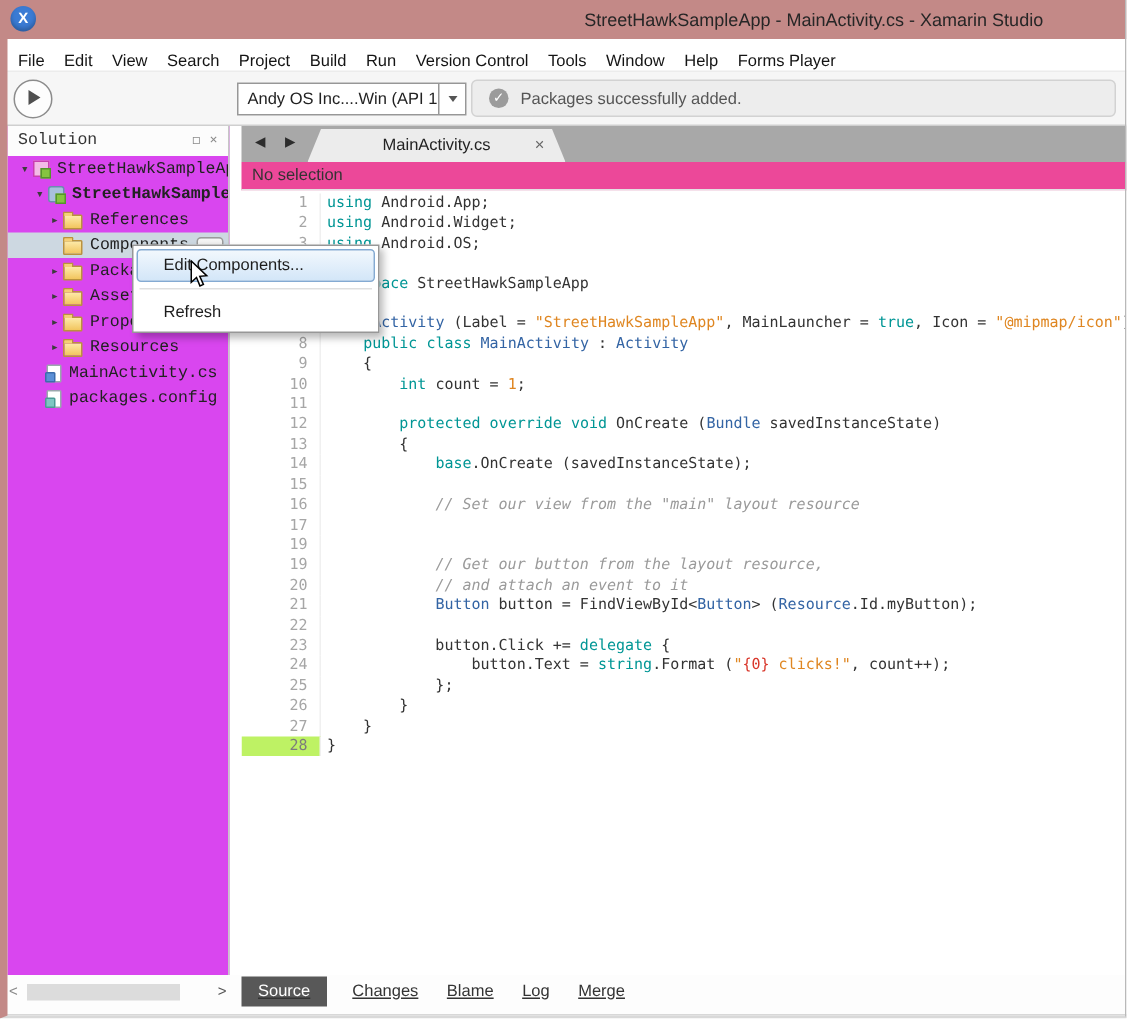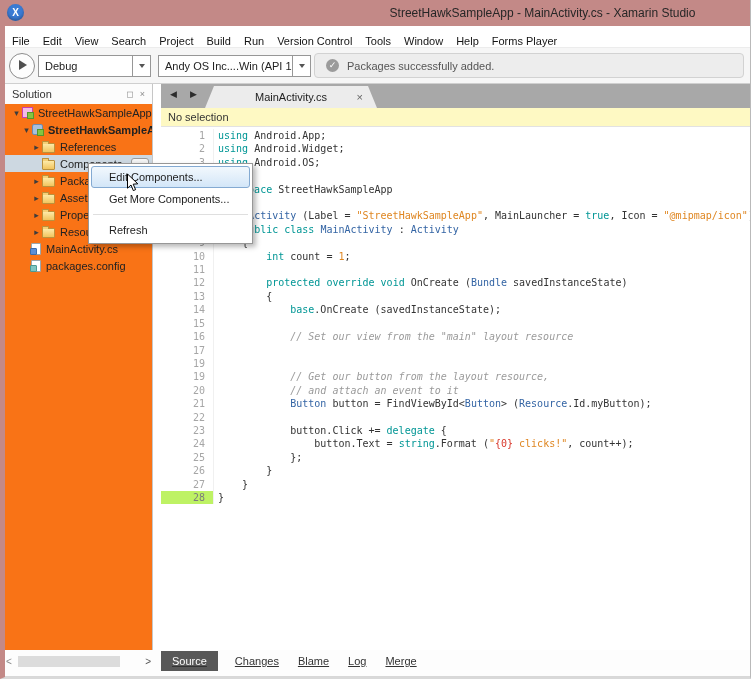--- a/index.html
+++ b/index.html
@@ -35,22 +35,22 @@
   .cval{flex:1;padding-left:6px;white-space:nowrap;overflow:hidden;}
   .cbtn{width:17px;align-self:stretch;border-left:1px solid #979797;display:flex;align-items:center;justify-content:center;}
   .chev{width:0;height:0;border-left:3.5px solid transparent;border-right:3.5px solid transparent;border-top:4px solid #555;}
   #statuspill{position:absolute;left:314px;top:5px;width:430px;height:25px;background:#ededed;
     border:1px solid #d2d2d2;border-radius:4px;display:flex;align-items:center;gap:8px;
     padding-left:11px;box-sizing:border-box;}
   #okicon{width:13px;height:13px;border-radius:50%;background:#9b9b9b;color:#fff;
     font-size:9px;line-height:13px;text-align:center;flex:none;}
   #statustext{font-size:11px;color:#555;}
   
-  #solutionpad{position:absolute;left:5px;top:84px;width:148px;bottom:29px;background:#f97316;
-    border-right:1px solid #c6c6c6;overflow:hidden;box-sizing:border-box;}
+  #solutionpad{position:absolute;left:5px;top:84px;width:148px;bottom:29px;background:#d946ef;
+    border-right:1px solid #c6c6c6;overflow:hidden;box-sizing:border-box;font-family:Liberation Mono, monospace;}
   #padheader{height:20px;display:flex;align-items:center;padding:0 7px;font-size:11px;color:#333;background:#fcfcfc;}
   #padtitle{flex:1;}
   .padico{color:#8a8a8a;font-size:9px;margin-left:6px;}
   #solution-tree{font-size:11px;color:#222;}
   .trow{height:17px;display:flex;align-items:center;white-space:nowrap;position:relative;}
   .trow.sel{background:var(--selection);}
   .arr{width:11px;flex:none;font-size:9px;color:#3c3c3c;text-align:center;}
   .tico{flex:none;margin-right:5px;box-sizing:border-box;display:inline-block;}
   .tlabel{overflow:hidden;}
   .b{font-weight:bold;}
@@ -80,21 +80,21 @@
   .cmsep{height:1px;background:#dfdfdf;margin:4px 2px;}
   #cursor{position:absolute;left:126px;top:173px;z-index:70;}
   
   #tabstrip{position:absolute;left:161px;top:84px;right:0;height:24px;background:#a8a8a8;}
   .navarr{position:absolute;top:5px;font-size:9px;color:#2c2c2c;}
   #nav-back{left:9px;} #nav-fwd{left:29px;}
   #etab{position:absolute;left:44px;bottom:0;width:172px;height:22px;background:#ececec;
     clip-path:polygon(0 100%,9px 0,163px 0,172px 100%);
     font-size:11px;color:#222;text-align:center;line-height:22px;}
   #etabclose{position:absolute;right:14px;top:0;font-size:11px;color:#666;line-height:22px;}
-  #breadcrumb{position:absolute;left:161px;top:108px;right:0;height:19px;background:#fef9c3;
+  #breadcrumb{position:absolute;left:161px;top:108px;right:0;height:19px;background:#ec4899;
     border-bottom:1px solid #e2e2e2;font-size:11px;color:#333;line-height:19px;padding-left:7px;box-sizing:border-box;}
   #editor{position:absolute;left:161px;top:127px;right:1px;bottom:29px;background:#fff;overflow:hidden;
     font-family:"DejaVu Sans Mono",monospace;font-size:10px;line-height:13.4px;padding-top:2px;}
   .cl{display:flex;white-space:pre;}
   .ln{flex:none;width:44px;text-align:right;padding-right:8px;color:#a6a6a6;border-right:1px solid #f0f0f0;}
   .cl.active .ln{background:#bef264;color:#7c7c7c;}
   .lc{padding-left:4px;color:#333;}
   .k{color:var(--keyword);} .t{color:var(--type);} .s{color:var(--string);}
   .f{color:var(--format);} .cm{color:var(--comment);font-style:italic;} .n{color:var(--number);} .pl{color:#333;}
   
@@ -128,26 +128,20 @@
     <span class="mi">Tools</span>
     <span class="mi">Window</span>
     <span class="mi">Help</span>
     <span class="mi">Forms Player</span>
   </div>
 
 <div id="toolbar">
   <div id="playbtn">
       <span class="tri"></span>
     </div>
-  <div class="combo" id="combo-config">
-    <span class="cval">Debug</span>
-    <span class="cbtn">
-        <span class="chev"></span>
-      </span>
-  </div>
   <div class="combo" id="combo-device">
     <span class="cval">Andy OS Inc....Win (API 17)</span>
     <span class="cbtn">
         <span class="chev"></span>
       </span>
   </div>
   <div id="statuspill">
     <span id="okicon">✓</span>
     <span id="statustext">Packages successfully added.</span>
   </div>
@@ -207,21 +201,20 @@
       </div>
       <div class="trow" style="padding-left: 26px;">
         <span class="tico ic-file-config"></span>
         <span class="tlabel">packages.config</span>
       </div>
     </div>
 </div>
 
 <div id="ctxmenu">
     <div class="cmi hl">Edit Components...</div>
-    <div class="cmi">Get More Components...</div>
     <div class="cmsep"></div>
     <div class="cmi">Refresh</div>
   </div>
 
 <svg id="cursor" width="14" height="20" viewBox="0 0 14 20">
   <path d="M1.5 1 L1.5 15.2 L5 12 L7.3 17.6 L9.6 16.6 L7.2 11.2 L11.8 10.8 Z" fill="#ffffff" stroke="#000000" stroke-width="1"></path>
 </svg>
 
 <div id="tabstrip">
   <span class="navarr" id="nav-back">◀</span>

